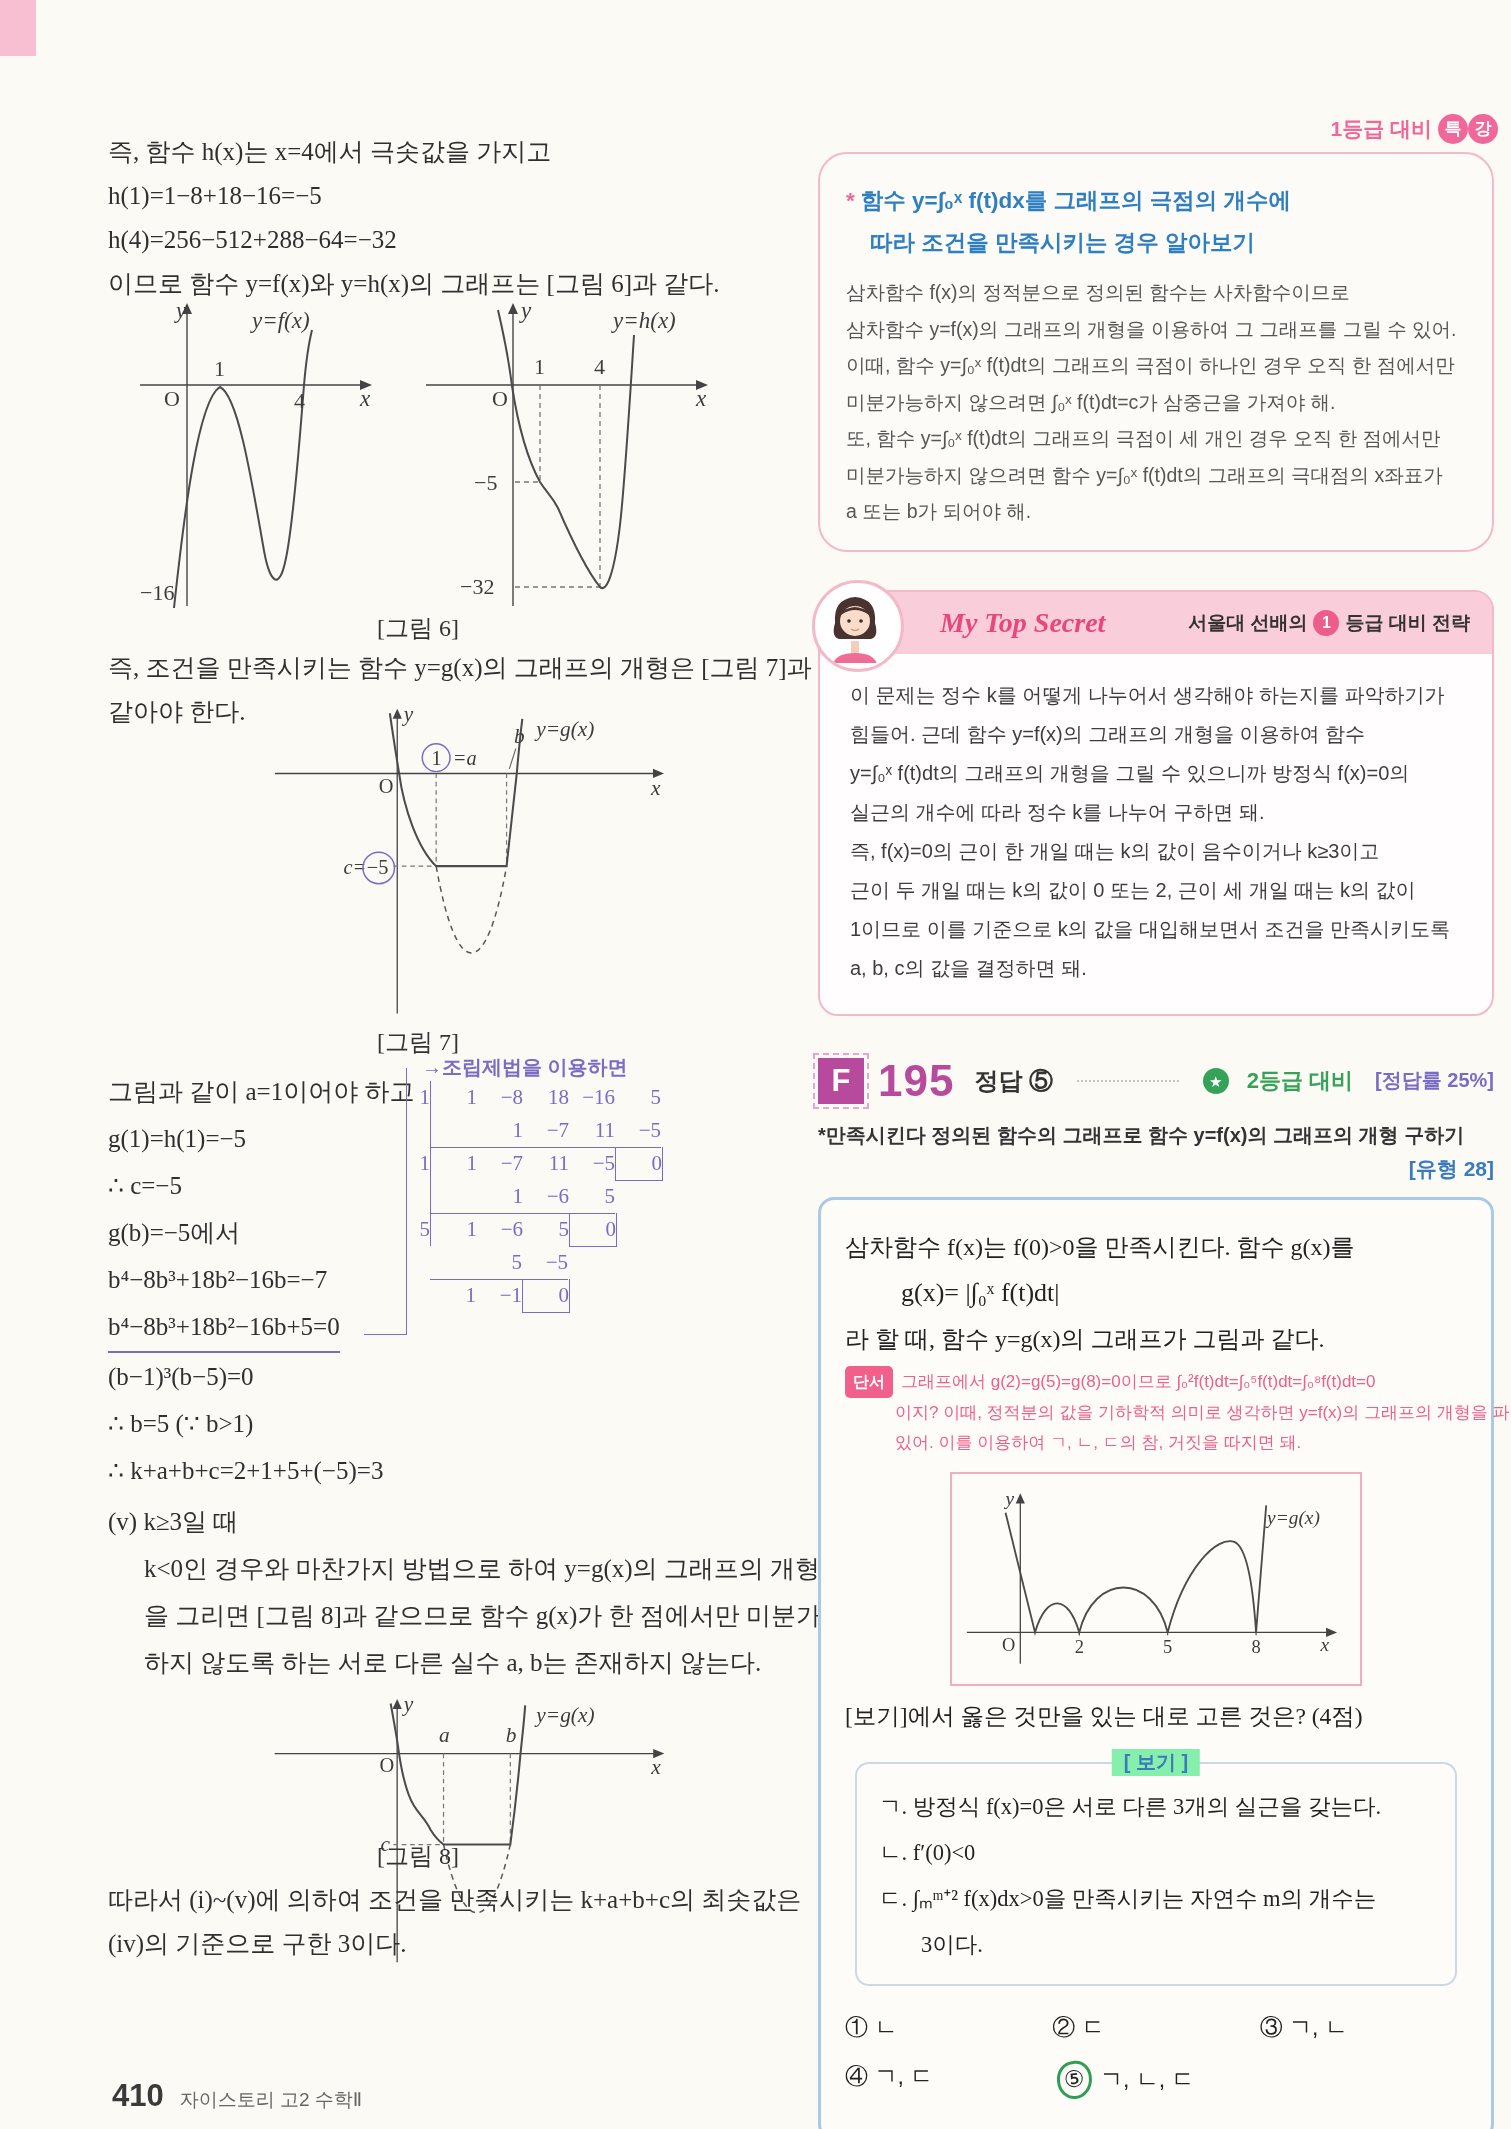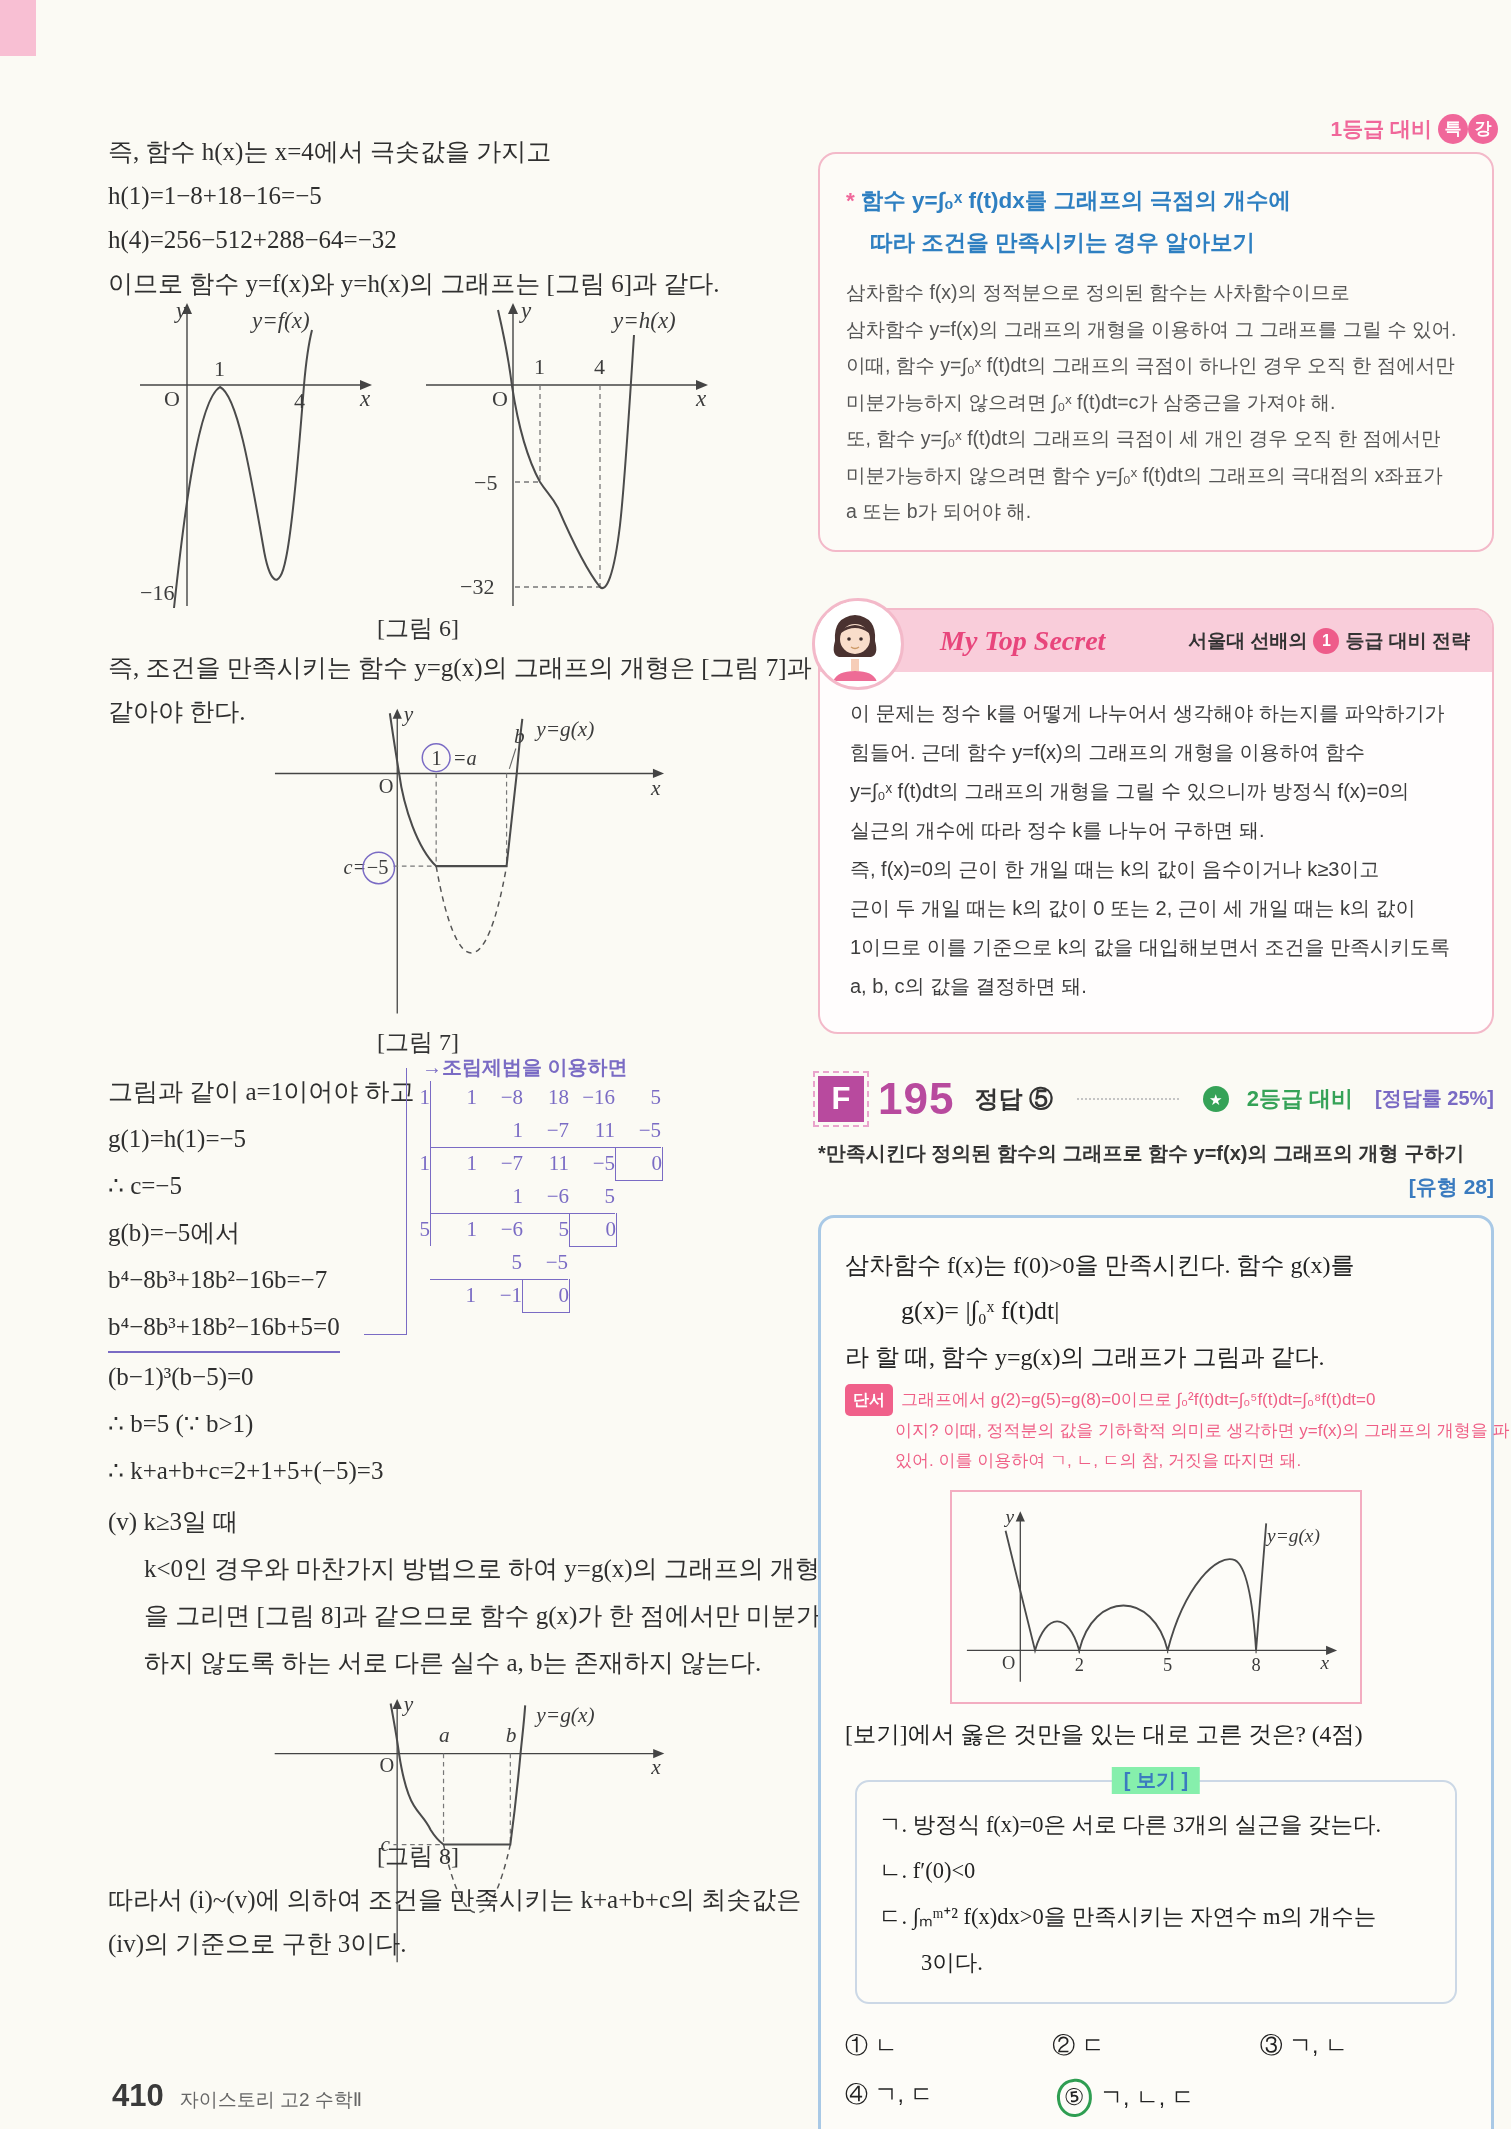--- a/index.html
+++ b/index.html
@@ -22,32 +22,32 @@
   .sc{width:46px;text-align:right;height:33px;line-height:33px}
   .bar{border-left:1.5px solid #7a6bc4}
   .u{border-bottom:1.5px solid #7a6bc4}
   .bx{border-left:1.5px solid #7a6bc4;border-right:1.5px solid #7a6bc4;border-bottom:1.5px solid #7a6bc4}
   .connector{position:absolute;left:256px;top:0px;width:42px;height:266px;border-right:1.5px solid #7a6bc4;border-bottom:1.5px solid #7a6bc4}
   .footer{position:absolute;left:112px;top:2078px;display:flex;align-items:baseline;gap:16px}
   .pgnum{font-size:31px;font-weight:bold;color:#3a3a3a}
   .pgtitle{font-size:19px;color:#666}
   
   .rightcol{position:absolute;left:818px;top:130px;width:676px}
-  .special{position:relative;border:2px solid #f3b9c9;border-radius:18px;background:#fdfbf7;padding:26px 26px 20px 26px;margin-top:22px}
+  .special{position:relative;border:2px solid #f3b9c9;border-radius:29px;background:#fdfbf7;padding:26px 26px 20px 26px;margin-top:22px}
   .sp-badge{position:absolute;right:-6px;top:-40px;display:flex;align-items:center;gap:6px}
   .sp-badge-text{color:#f0679a;font-weight:bold;font-size:21px}
   .pcirc{display:inline-block;width:30px;height:30px;border-radius:50%;background:#f0679a;color:#fff;font-size:17px;font-weight:bold;text-align:center;line-height:30px}
   .pcirc+.pcirc{margin-left:-6px}
   .sp-title{color:#2e7fc1;font-weight:bold;font-size:22.5px;line-height:42px;white-space:nowrap}
   .sp-star{color:#f0679a;font-weight:bold;margin-right:6px}
   .sp-title2{padding-left:24px}
   .sp-body{margin-top:10px;color:#565656;font-size:19.5px;line-height:36.5px}
   .sp-body div{white-space:nowrap}
   
-  .secret{position:relative;border:2px solid #f3b9c9;border-radius:20px;background:#fffdfd;margin-top:56px}
+  .secret{position:relative;border:2px solid #f3b9c9;border-radius:20px;background:#fffdfd;margin-top:38px}
   .sec-head{position:relative;background:#f9cdda;border-radius:17px 17px 0 0;height:62px;display:flex;align-items:center}
   .sec-title{font-family:"Liberation Serif",serif;font-style:italic;font-weight:bold;color:#e8467c;font-size:28px;margin-left:120px}
   .sec-sub{position:absolute;right:22px;top:18px;font-size:19px;color:#333;font-weight:bold;display:flex;align-items:center;gap:6px}
   .numcirc{display:inline-block;width:26px;height:26px;border-radius:50%;background:#ee5c8a;color:#fff;font-size:16px;font-weight:bold;text-align:center;line-height:26px}
   .avatar{position:absolute;left:-8px;top:-12px;width:86px;height:86px;border-radius:50%;background:#fff;border:3px solid #f3b9c9;overflow:hidden}
   .sec-body{padding:22px 26px 26px 30px;color:#3d3d3d;font-size:20px;line-height:39px}
   .sec-body div{white-space:nowrap}
   
   .phead{display:flex;align-items:center;margin-top:40px;gap:14px}
   .fbadge{width:46px;height:46px;background:#b84a9e;color:#fff;font-weight:bold;font-size:31px;text-align:center;line-height:46px;outline:2px dashed #e9a4cc;outline-offset:3px}

